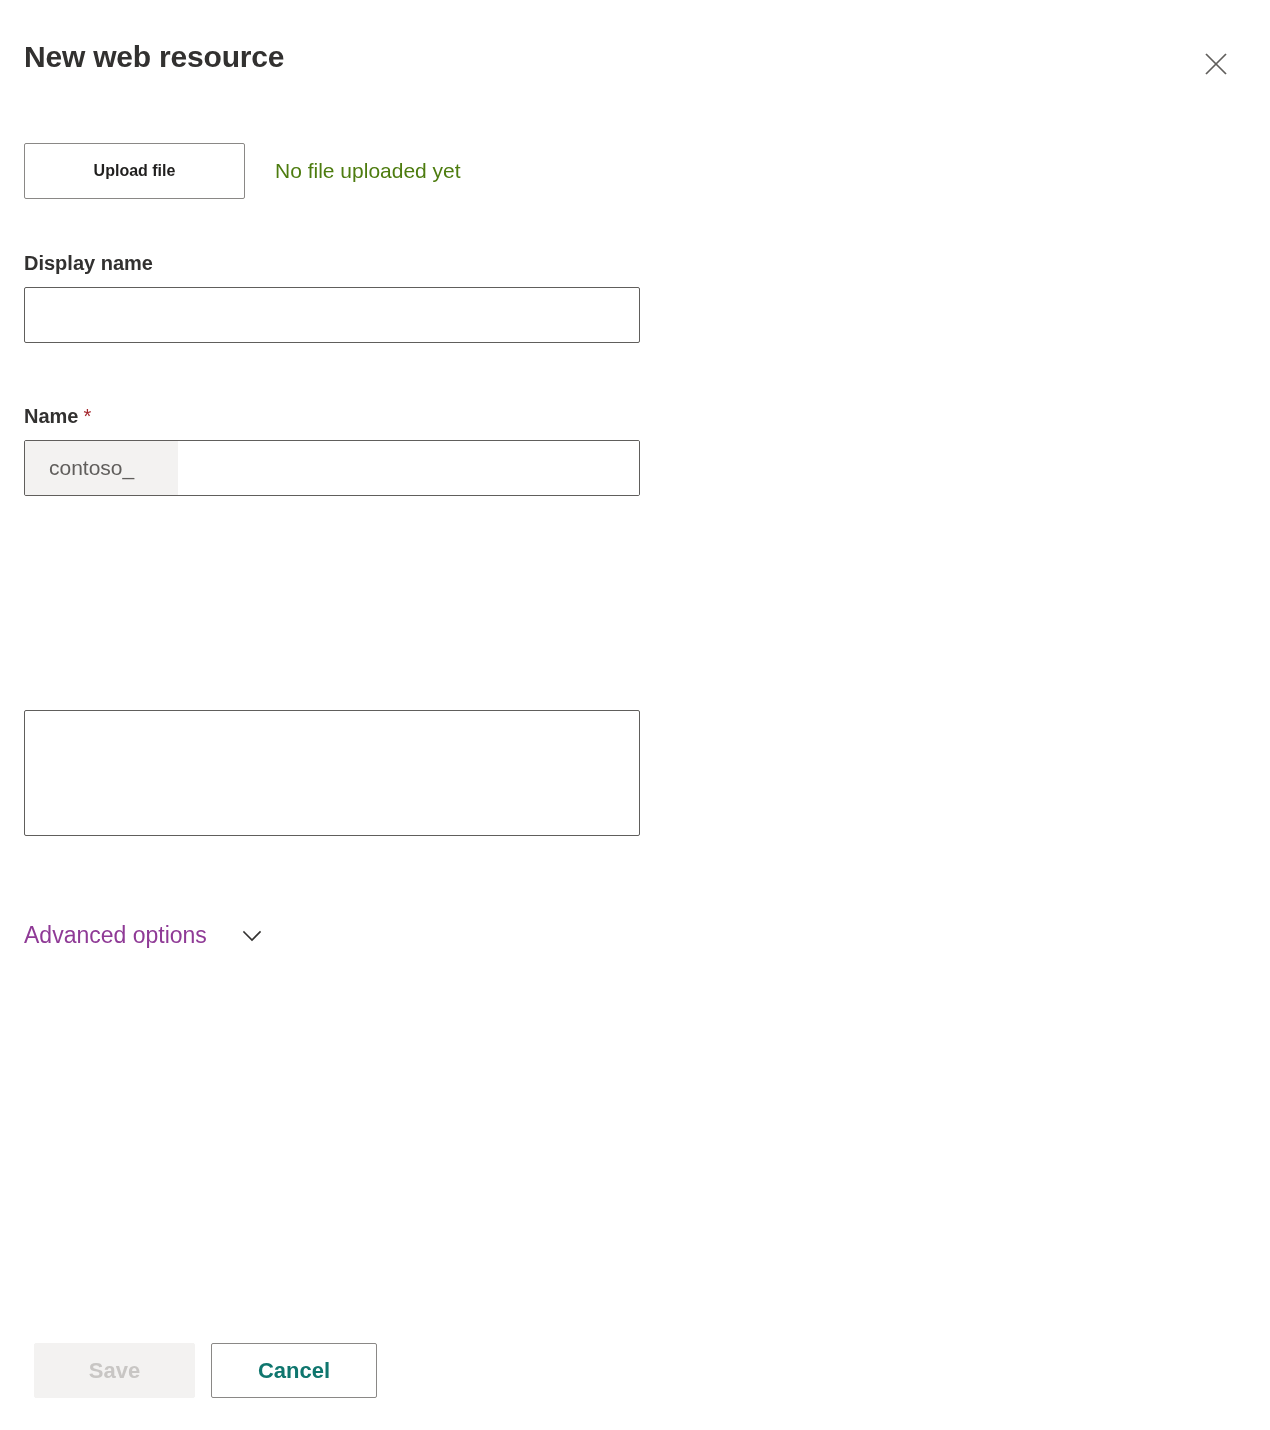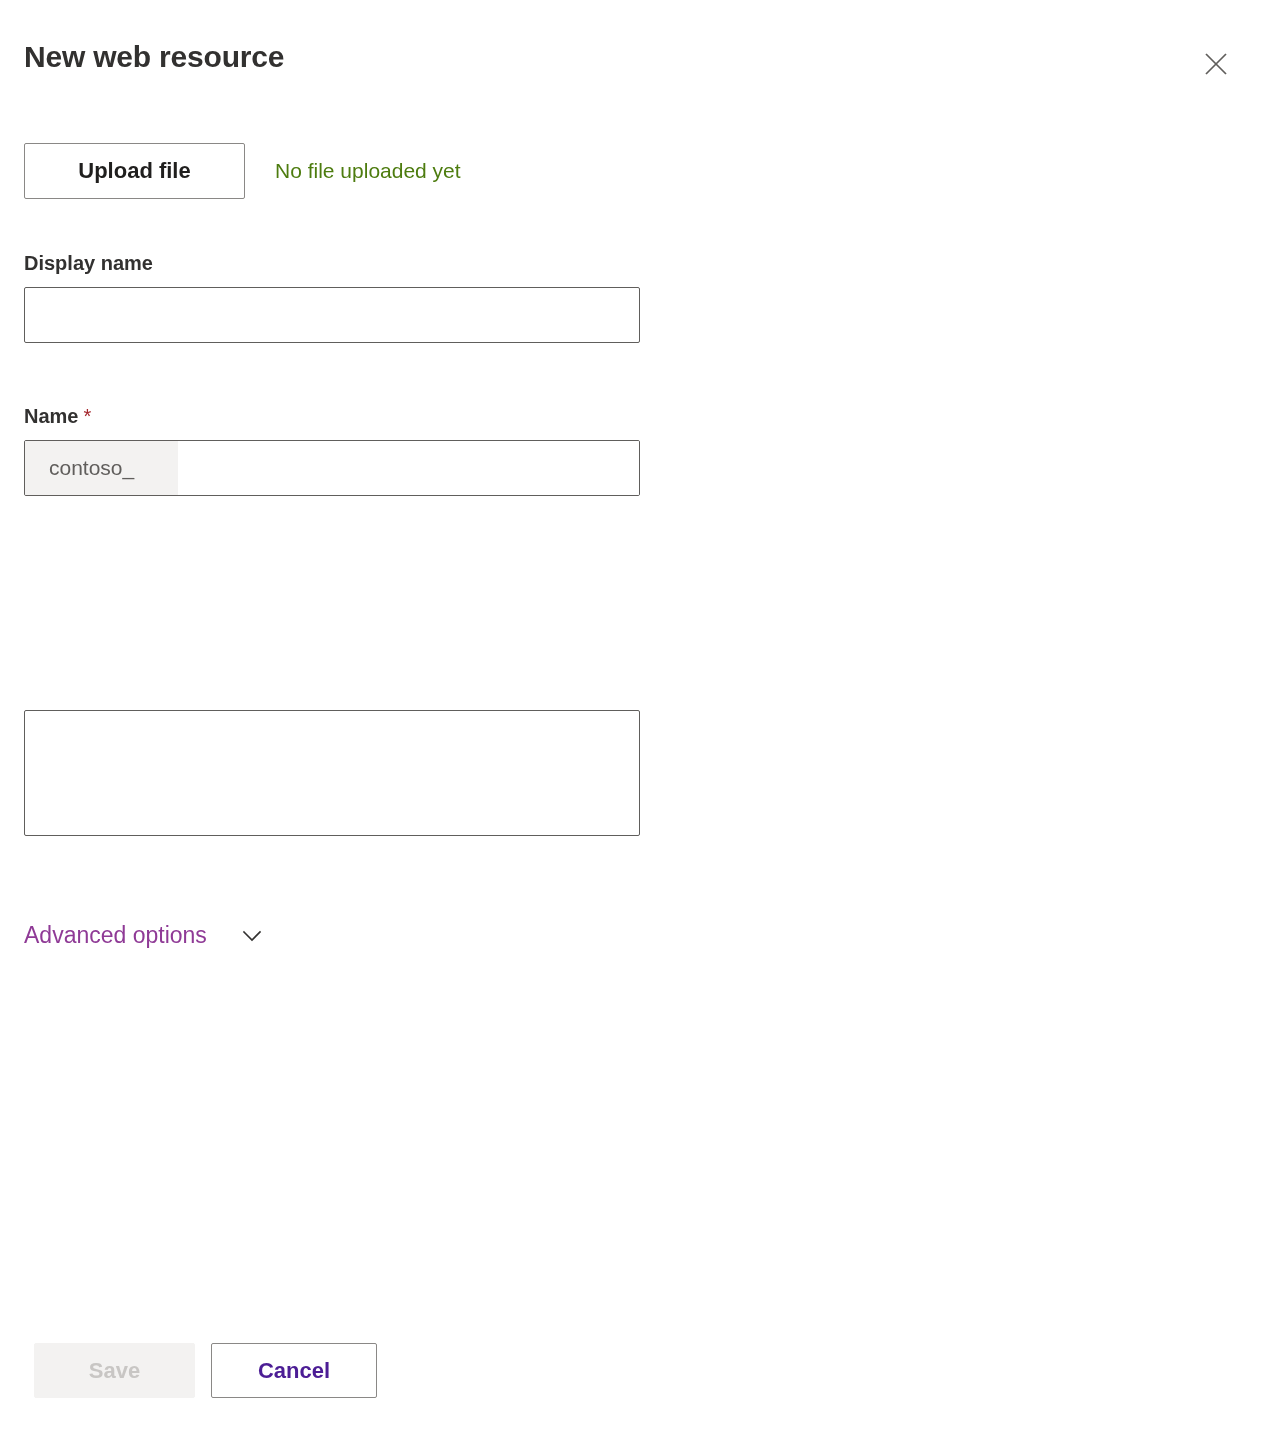--- a/index.html
+++ b/index.html
@@ -64,21 +64,21 @@
     display: flex;
     align-items: center;
   }
   .upload-btn {
     width: 221px;
     height: 56px;
     background: #ffffff;
     border: 1px solid #8a8886;
     border-radius: 2px;
     font-family: "Liberation Sans", sans-serif;
-    font-size: 22px;
+    font-size: 16px;
     font-weight: 600;
     color: #201f1e;
     cursor: pointer;
     padding: 0;
     line-height: 54px;
     text-align: center;
   }
   .upload-status {
     margin-left: 30px;
     font-size: 21px;
@@ -248,21 +248,21 @@
     background: #f3f2f1;
     border: 1px solid #f3f2f1;
     color: #c8c6c4;
     cursor: default;
   }
   .btn-cancel {
     width: 166px;
     margin-left: 16px;
     background: #ffffff;
     border: 1px solid #8a8886;
-    color: #4c1d95;
+    color: #0f766e;
   }
 </style>
 </head>
 <body>
 
 <div class="panel">
 
   <div class="header">
     <div class="panel-title">New web resource</div>
     <button class="close-btn">

